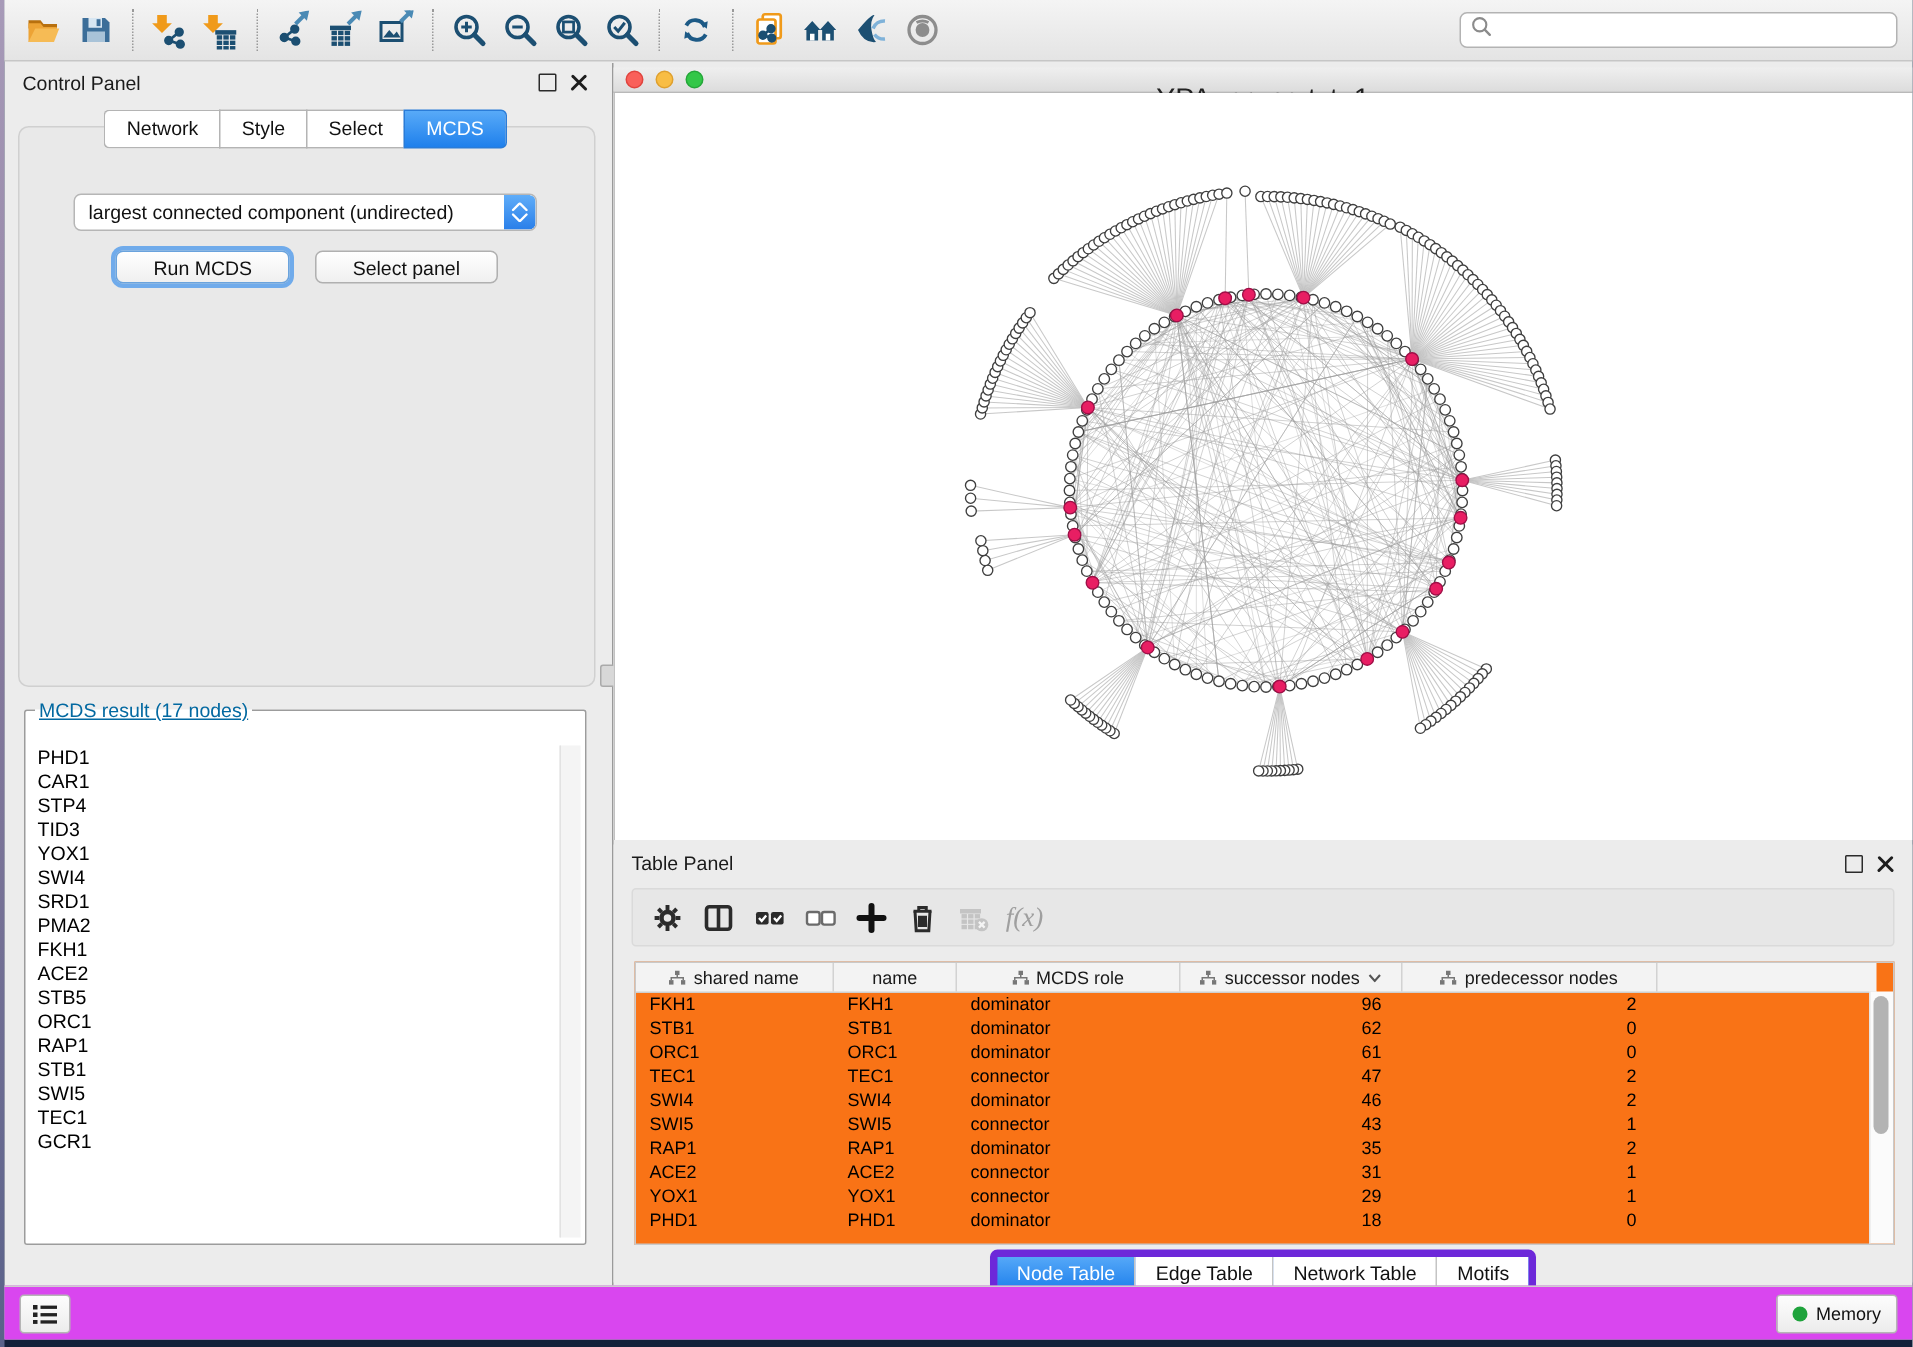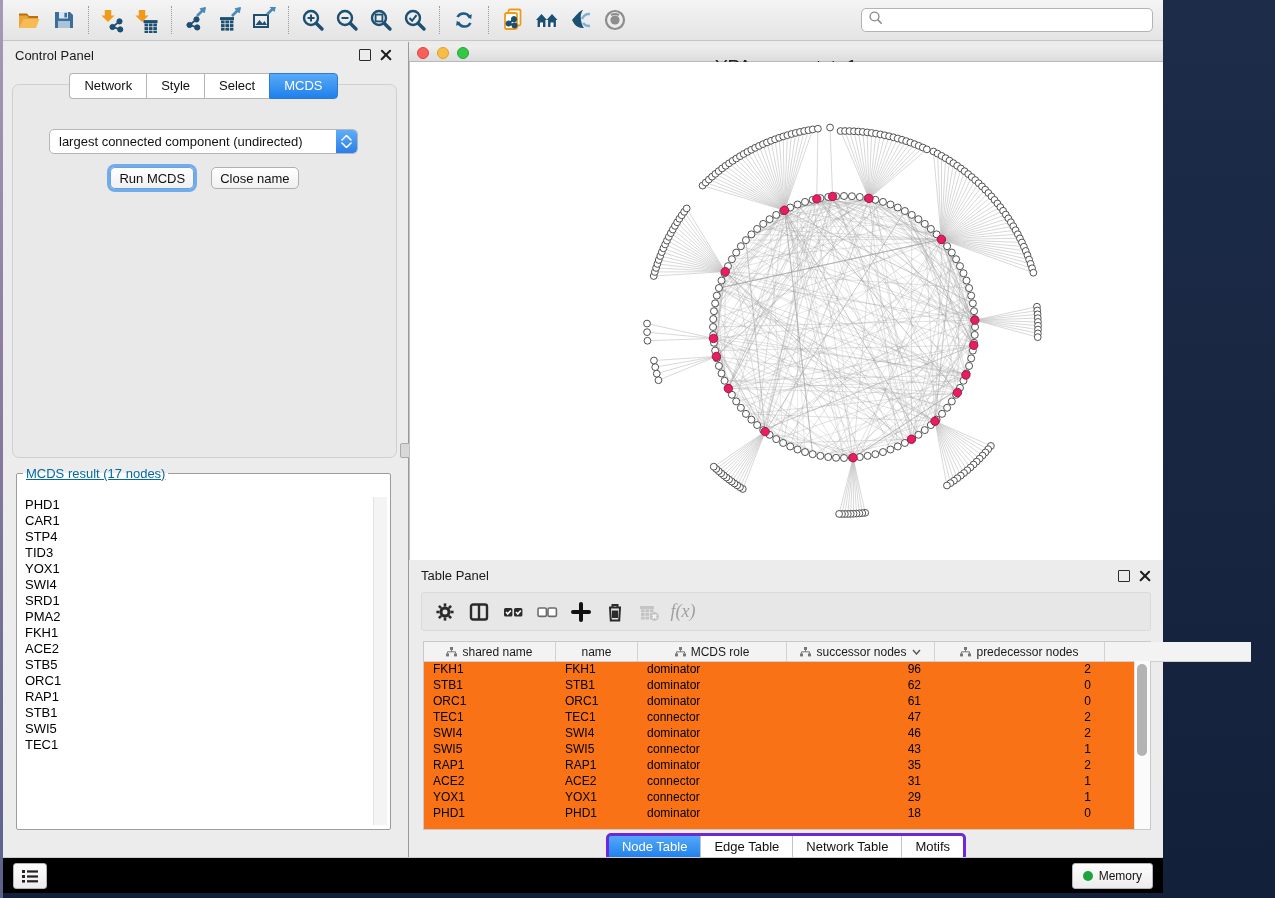--- a/index.html
+++ b/index.html
@@ -4,21 +4,21 @@
 <style>
   html,body{margin:0;padding:0;}
   body{
     width:1275px;height:898px;position:relative;overflow:hidden;
     font-family:"Liberation Sans",sans-serif;
     background:linear-gradient(180deg,#1d2c49 0%,#13203a 100%);
     -webkit-font-smoothing:antialiased;
   }
   .desktop-left-strip{position:absolute;left:0;top:0;width:3px;height:100%;
     background:linear-gradient(180deg,#a79ab8 0%,#8d7ea0 40%,#5a628a 100%);}
-  .app{position:absolute;left:3px;top:0;width:1160px;height:893px;background:#ececec;}
+  .app{position:absolute;left:3px;top:0;width:1272px;height:893px;background:#ececec;}
 
   
   .toolbar{position:absolute;left:0;top:0;right:0;height:41px;
     background:linear-gradient(180deg,#f4f4f4,#e4e4e4);
     border-bottom:1px solid #c6c6c6;display:flex;align-items:center;padding:0 10px;box-sizing:border-box;}
   .tb-btn{width:34px;height:32px;display:flex;align-items:center;justify-content:center;border-radius:4px;}
   .tb-sep{width:0;height:28px;border-left:1px dotted #9a9a9a;margin:0 7px;}
   .tb-search{margin-left:auto;width:292px;height:24px;background:#fff;border:1px solid #b3b3b3;
     border-radius:5px;display:flex;align-items:center;padding:0 6px;box-sizing:border-box;}
   .tb-search input{border:none;outline:none;flex:1;font-size:12px;font-family:"Liberation Sans",sans-serif;background:transparent;}
@@ -42,21 +42,21 @@
   .cp-inner{position:absolute;left:9px;right:7px;top:42px;height:372px;background:#e9e9e9;
     border:1px solid #d0d0d0;border-radius:7px;}
   .opt-label{position:absolute;top:22px;left:0;right:0;text-align:center;font-size:13px;color:#111;}
   .dropdown{position:absolute;left:36px;right:38px;top:44px;height:23px;background:#fff;border:1px solid #b6b6b6;
     border-radius:5px;display:flex;align-items:center;overflow:hidden;}
   .dropdown .dd-text{flex:1;font-size:13px;padding-left:9px;color:#111;white-space:nowrap;}
   .dd-stepper{width:21px;align-self:stretch;background:linear-gradient(180deg,#5fadf9,#2a7fe9);
     display:flex;flex-direction:column;align-items:center;justify-content:center;gap:1px;border-radius:0 4px 4px 0;}
   .dd-stepper svg{display:block;}
   .cp-buttons{position:absolute;top:82px;left:0;right:0;display:flex;justify-content:center;gap:17px;}
-  .aqua-btn{height:22px;padding:0 8px;background:linear-gradient(180deg,#ffffff,#f0f0f0);
+  .aqua-btn{height:22px;padding:0 24px;background:linear-gradient(180deg,#ffffff,#f0f0f0);
     border:1px solid #b0b0b0;border-radius:5px;font-size:13px;color:#111;display:flex;align-items:center;}
   .aqua-btn.focus{box-shadow:0 0 0 3px rgba(90,160,235,.85);border-color:#6aa3dd;}
 
   fieldset.mcds-box{position:absolute;left:13px;right:13px;top:424px;height:358px;margin:0;
     background:#fff;border:1px solid #9c9c9c;border-radius:2px;padding:2px 2px;}
   fieldset.mcds-box legend{font-size:13px;color:#0369a1;padding:0 3px;margin-left:4px;text-decoration:underline;}
   .mcds-list{position:absolute;left:3px;top:16px;right:17px;bottom:4px;overflow:hidden;}
   .mcds-item{font-size:13px;line-height:16px;color:#000;padding-left:5px;}
   .mcds-scroll{position:absolute;top:16px;right:3px;bottom:4px;width:13px;background:#f4f4f4;border-left:1px solid #e2e2e2;}
 
@@ -92,27 +92,27 @@
   .th-cell{position:relative;display:flex;align-items:center;justify-content:center;font-size:12px;color:#1a1a1a;
     border-right:1px solid #d2d2d2;box-sizing:border-box;gap:5px;}
   .tbl-rows{position:absolute;left:0;top:19px;right:15px;bottom:0;}
   .tbl-row{display:flex;height:16px;align-items:center;}
   .td{font-size:12px;color:#000;box-sizing:border-box;white-space:nowrap;overflow:hidden;}
   .td.num{text-align:right;}
   .tbl-scroll{position:absolute;right:0;top:19px;width:15px;bottom:0;background:#fbfbfb;border-left:1px solid #e4e4e4;}
   .tbl-thumb{position:absolute;left:2px;width:10px;border-radius:5px;background:#b3b3b3;}
 
   .tp-tabs{position:absolute;left:0;right:0;top:270px;display:flex;justify-content:center;}
-  .tp-tabset{display:flex;background:#3b82f6;border:3px solid #6d28d9;border-radius:5px;overflow:hidden;box-shadow:0 1px 1px rgba(0,0,0,.08);align-items:center;}
+  .tp-tabset{display:flex;background:#3b82f6;border:5px solid #6d28d9;border-radius:5px;overflow:hidden;box-shadow:0 1px 1px rgba(0,0,0,.08);align-items:center;}
   .tp-tab{padding:3px 13px 4px;font-size:13px;color:#111;border-right:1px solid #c4c4c4;background:#fff;}
   .tp-tab:last-child{border-right:none;}
   .tp-tab.sel{background:linear-gradient(180deg,#55a8f8,#1f80ec);color:#fff;}
 
   
-  .status-bar{position:absolute;left:0;right:0;bottom:0;height:36px;background:#000000;border-top:1px solid #cdcdcd;
+  .status-bar{position:absolute;left:0;right:0;bottom:0;height:36px;background:#d946ef;border-top:1px solid #cdcdcd;
     display:flex;align-items:center;padding:0 10px;box-sizing:border-box;}
   .sb-btn{width:32px;height:24px;border:1px solid #b5b5b5;border-radius:3px;background:linear-gradient(180deg,#fdfdfd,#ececec);
     display:flex;align-items:center;justify-content:center;}
   .mem-btn{margin-left:auto;height:24px;padding:0 10px;border:1px solid #b5b5b5;border-radius:3px;
     background:linear-gradient(180deg,#fdfdfd,#ececec);display:flex;align-items:center;gap:6px;font-size:12px;color:#111;}
   .mem-dot{width:10px;height:10px;border-radius:50%;background:#1fa33c;}
 </style>
 </head>
 <body>
 
@@ -357,21 +357,21 @@
           <svg width="11" height="6" viewBox="0 0 11 6">
               <path d="M1 5 L5.5 0.5 L10 5" fill="none" stroke="#fff" stroke-width="1.6" stroke-linecap="round"></path>
             </svg>
           <svg width="11" height="6" viewBox="0 0 11 6">
               <path d="M1 1 L5.5 5.5 L10 1" fill="none" stroke="#fff" stroke-width="1.6" stroke-linecap="round"></path>
             </svg>
         </span>
       </div>
       <div class="cp-buttons">
         <button class="aqua-btn focus">Run MCDS</button>
-        <button class="aqua-btn">Close name</button>
+        <button class="aqua-btn">Select panel</button>
       </div>
     </div>
     <fieldset class="mcds-box">
       <legend>MCDS result (17 nodes)</legend>
       <div class="mcds-list" id="mcds-list">
           <div class="mcds-item">PHD1</div>
           <div class="mcds-item">CAR1</div>
           <div class="mcds-item">STP4</div>
           <div class="mcds-item">TID3</div>
           <div class="mcds-item">YOX1</div>
@@ -379,20 +379,21 @@
           <div class="mcds-item">SRD1</div>
           <div class="mcds-item">PMA2</div>
           <div class="mcds-item">FKH1</div>
           <div class="mcds-item">ACE2</div>
           <div class="mcds-item">STB5</div>
           <div class="mcds-item">ORC1</div>
           <div class="mcds-item">RAP1</div>
           <div class="mcds-item">STB1</div>
           <div class="mcds-item">SWI5</div>
           <div class="mcds-item">TEC1</div>
+          <div class="mcds-item">GCR1</div>
         </div>
       <div class="mcds-scroll"></div>
     </fieldset>
   </div>
 
   <div class="v-divider">
     <div class="line"></div>
       <div class="handle"></div>
   </div>
 

